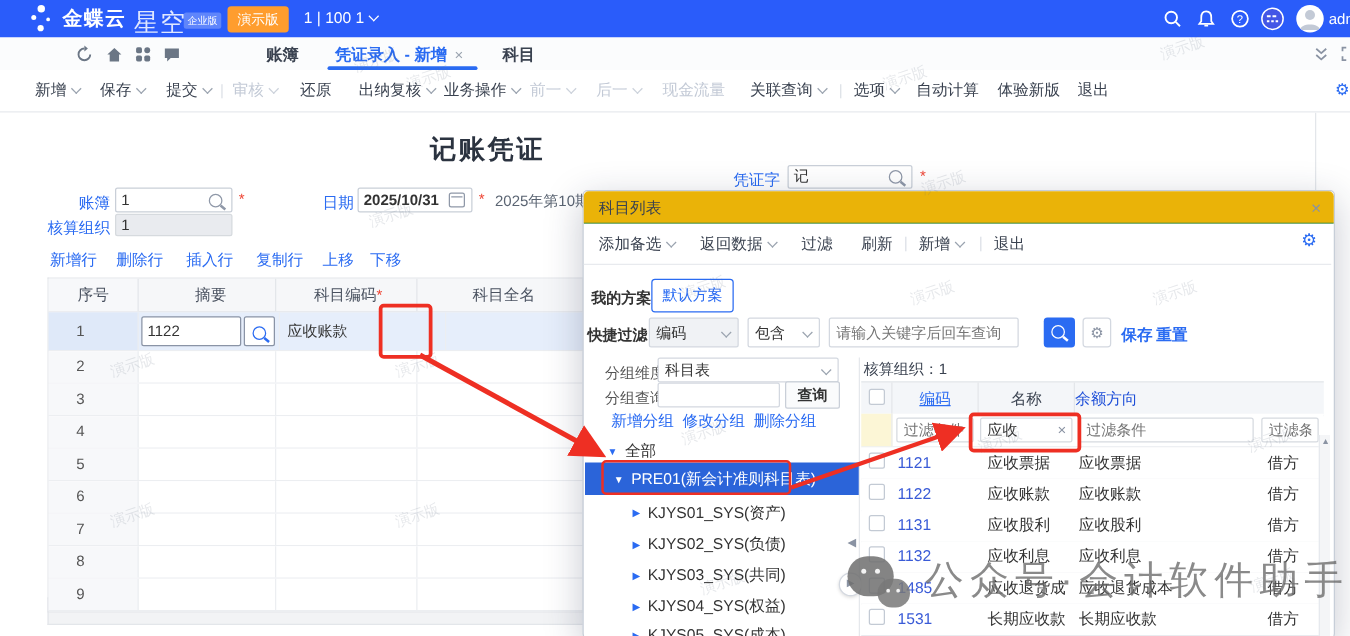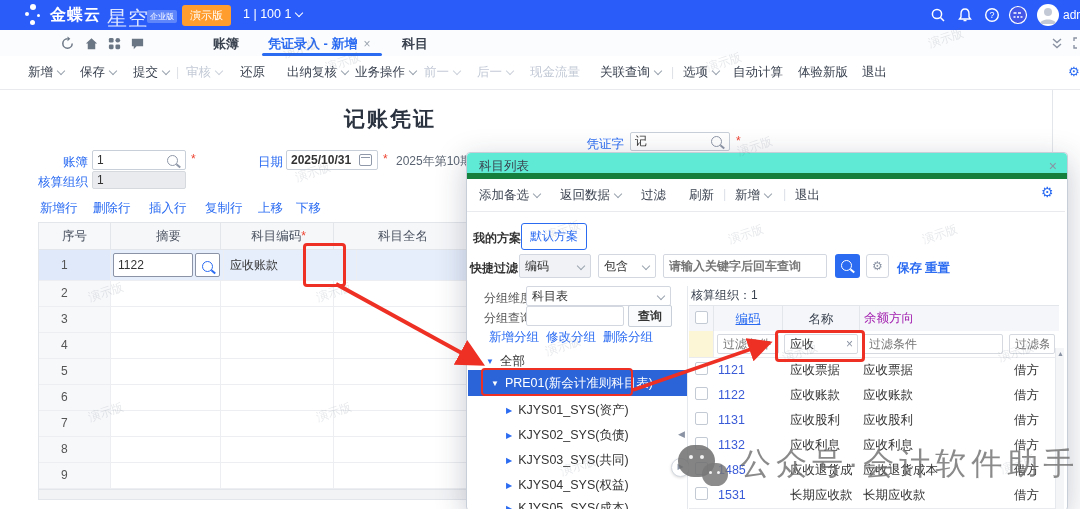--- a/index.html
+++ b/index.html
@@ -53,21 +53,21 @@
   .gr div{border-right:1px solid #eceef1;box-sizing:border-box;line-height:25px;}
   .gnum{width:72px;background:#f7f8fa;color:#555;padding-left:22px;}
   .gc1{width:110px;padding-left:6px;}
   .gc2{width:113px;padding-left:3px;}
   .gc3{width:133px;padding-left:6px;}
   .grow1{height:30px !important;background:#e6eefb;}
   .grow1 div{line-height:30px;background:transparent;}
   
   .popup{left:466px;top:152px;width:600px;height:357px;background:#fff;border:1px solid #c7ced8;border-radius:4px;
          box-shadow:0 8px 30px rgba(30,40,70,.25);z-index:40;}
-  .ptitle{position:absolute;left:0;top:0;right:0;height:26px;background:#5eead4;border-bottom:6px solid #15803d;
+  .ptitle{position:absolute;left:0;top:0;right:0;height:26px;background:#eab308;border-bottom:1px solid #15803d;
           border-radius:4px 4px 0 0;line-height:26px;padding-left:12px;font-size:12.5px;color:#3a4250;box-sizing:border-box;}
   .px{position:absolute;right:10px;top:5px;color:#8a93a3;font-size:14px;cursor:pointer;}
   .ptb-item{position:absolute;top:34px;font-size:12.5px;color:#3a4250;cursor:pointer;white-space:nowrap;}
   .sel{position:absolute;background:#fff;border:1px solid #d3d8e0;border-radius:2px;font-size:12px;color:#333;box-sizing:border-box;padding:0 5px;}
   .sel .sc{position:absolute;right:6px;top:8px;}
   .fcell{position:absolute;background:#fff;border:1px solid #d6dae0;border-radius:2px;font-size:12px;box-sizing:border-box;padding:0 5px;color:#b9c0ca;}
   .tree-item{position:absolute;font-size:12.5px;color:#333;white-space:nowrap;}
   .tri{color:#2a6bf2;font-size:8px;margin-right:6px;vertical-align:1px;}
   .trow-sel{position:absolute;left:1px;width:219px;height:26px;background:#2b64d9;color:#fff;font-size:12.5px;line-height:26px;white-space:nowrap;}
   .cb{display:inline-block;width:13px;height:13px;border:1px solid #c3cad4;border-radius:2px;background:#fff;box-sizing:border-box;}
@@ -301,21 +301,21 @@
     <span class="ptb-item" style="left:328px;">退出</span>
     <span class="ptb-item" style="left:574px;color:#2a6bf2;font-size:14px;top:31px;">⚙</span>
     <div class="abs" style="left:0;top:58px;width:598px;height:1px;background:#e8eaee;"></div>
 
     <span class="abs" style="left:6px;top:77px;font-weight:bold;">我的方案</span>
     <span class="abs" style="left:54px;top:70px;border:1px solid #2a6bf2;color:#2a6bf2;border-radius:3px;padding:4px 8px;font-size:12px;background:#fff;">默认方案</span>
 
     <span class="abs" style="left:3px;top:107px;font-weight:bold;">快捷过滤</span>
     <span class="sel" style="left:52px;top:101px;width:72px;height:24px;line-height:22px;background:#f0f2f5;"><span>编码</span><span class="crt sc"></span></span>
     <span class="sel" style="left:131px;top:101px;width:58px;height:24px;line-height:22px;"><span>包含</span><span class="crt sc"></span></span>
-    <input class="sel" style="left: 196px; top: 101px; width: 164px; height: 24px; font-weight: bold;" placeholder="请输入关键字后回车查询">
+    <input class="sel" style="left: 196px; top: 101px; width: 152px; height: 24px;" placeholder="请输入关键字后回车查询">
     <span class="abs" style="left:368px;top:101px;width:25px;height:24px;background:#2a6bf2;border-radius:3px;">
         <span class="mg white" style="position:absolute;left:6px;top:6px;"></span>
       </span>
     <span class="abs" style="left:399px;top:101px;width:23px;height:24px;border:1px solid #d3d8e0;border-radius:3px;box-sizing:border-box;text-align:center;line-height:22px;color:#8a93a3;font-size:12px;">⚙</span>
     <span class="abs blink" style="left:430px;top:107px;font-weight:bold;">保存</span>
     <span class="abs blink" style="left:458px;top:107px;font-weight:bold;">重置</span>
 
     <div class="abs" style="left:220px;top:133px;width:1px;height:224px;background:#e5e8ec;"></div>
     <span class="abs" style="left:17px;top:137px;color:#555;">分组维度</span>
     <span class="sel" style="left:59px;top:133px;width:145px;height:20px;line-height:18px;"><span>科目表</span><span class="crt sc" style="top:6px;"></span></span>
@@ -338,21 +338,21 @@
 
     <span class="abs" style="left:211px;top:276px;color:#8a93a3;font-size:9px;">◀</span>
     <span class="abs" style="left:204px;top:305px;width:17px;height:17px;border-radius:50%;background:#fff;border:1px solid #d3d8e0;text-align:center;line-height:15px;font-size:8px;color:#8a93a3;box-shadow:0 1px 3px rgba(0,0,0,.15);">▶</span>
 
     <span class="abs" style="left:224px;top:134px;color:#3a4250;">核算组织：1</span>
 
     <div class="acc-table-hdr" style="left:222px;top:152px;width:370px;">
       <div style="width:24px;border-right:1px solid #e3e6ea;text-align:center;line-height:24px;"><span class="cb" style="vertical-align:-2px;"></span></div>
       <div style="width:68px;border-right:1px solid #e3e6ea;text-align:center;line-height:26px;"><span style="color:#2a6bf2;text-decoration:underline;">编码</span></div>
       <div style="width:76px;border-right:1px solid #e3e6ea;text-align:center;line-height:26px;color:#3a4250;">名称</div>
-      <div style="width:54px;text-align:right;line-height:26px;color:#a21caf;font-family:Liberation Mono, monospace;">余额方向</div>
+      <div style="width:54px;text-align:left;line-height:26px;color:#1d4ed8;">余额方向</div>
     </div>
 
     <div class="abs" style="left:222px;top:178px;width:370px;height:26px;border-bottom:1px solid #e9ebef;background:#fff;">
       <div class="abs" style="left:0;top:0;width:24px;height:26px;background:#fcf6d6;border-right:1px solid #e9ebef;"></div>
       <input class="fcell" style="left: 28px; top: 3px; width: 62px; height: 20px;" placeholder="过滤条件">
       <span class="fcell" style="left:95px;top:3px;width:74px;height:20px;color:#333;line-height:18px;">
         <span>应收</span>
         <span style="position:absolute;right:4px;top:0;color:#8a93a3;font-size:12px;">×</span>
       </span>
       <input class="fcell" style="left: 174px; top: 3px; width: 140px; height: 20px;" placeholder="过滤条件">

